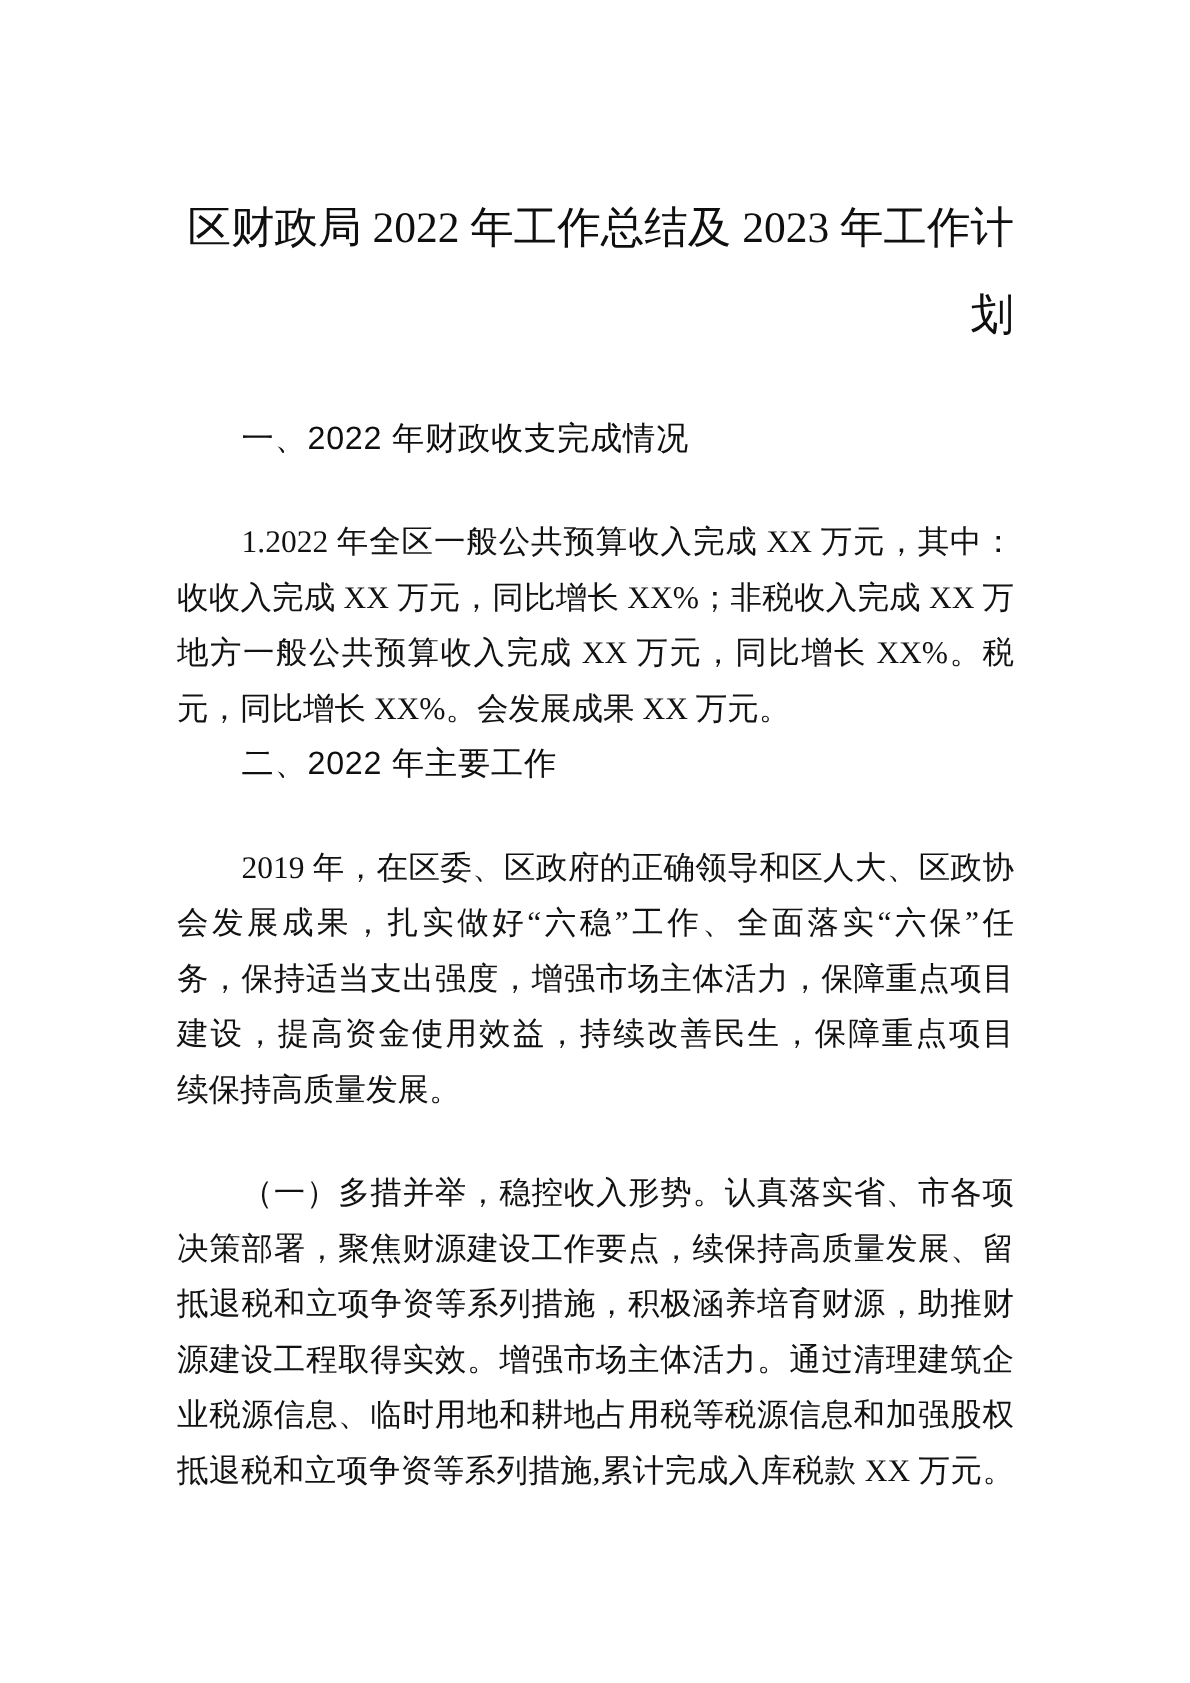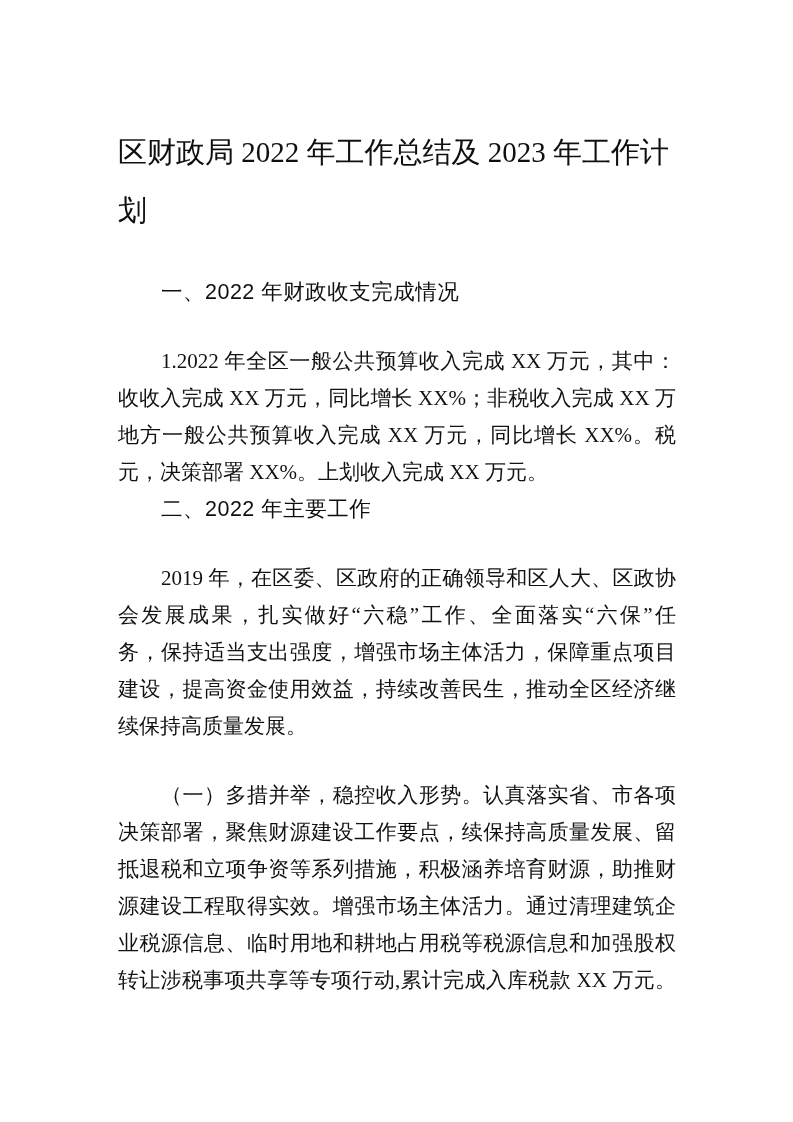--- a/index.html
+++ b/index.html
@@ -17,21 +17,21 @@
     box-sizing: border-box;
     padding: 123px 117px 0 118px;
     overflow: hidden;
     font-family: "Liberation Serif", "DejaVu Serif", serif;
   }
   .doc-title {
     margin: 0;
     font-size: 29px;
     line-height: 58px;
     font-weight: 400;
-    text-align: left;
+    text-align: right;
     font-family: "Liberation Serif", "DejaVu Serif", serif;
     color: #0f0f0f;
   }
   .title-line { display: block; }
   .sec-heading {
     margin: 35px 0 0 0;
     font-size: 21.5px;
     line-height: 37px;
     font-weight: 400;
     font-family: "Liberation Sans", "DejaVu Sans", sans-serif;
@@ -62,36 +62,36 @@
     <span class="title-line">区财政局 2022 年工作总结及 2023 年工作计</span>
     <span class="title-line">划</span>
   </h1>
 
   <h2 class="sec-heading">一、2022 年财政收支完成情况</h2>
 
   <p class="para">
     <span class="line indent">1.2022 年全区一般公共预算收入完成 XX 万元，其中：</span>
     <span class="line">收收入完成 XX 万元，同比增长 XX%；非税收入完成 XX 万</span>
     <span class="line">地方一般公共预算收入完成 XX 万元，同比增长 XX%。税</span>
-    <span class="line lastline">元，决策部署 XX%。上划收入完成 XX 万元。</span>
+    <span class="line lastline">元，同比增长 XX%。会发展成果 XX 万元。</span>
   </p>
 
 
   <h2 class="sec-heading" style="margin-top:0;">二、2022 年主要工作</h2>
 
   <p class="para">
     <span class="line indent">2019 年，在区委、区政府的正确领导和区人大、区政协</span>
     <span class="line">会发展成果，扎实做好“六稳”工作、全面落实“六保”任</span>
     <span class="line">务，保持适当支出强度，增强市场主体活力，保障重点项目</span>
-    <span class="line">建设，提高资金使用效益，持续改善民生，推动全区经济继</span>
+    <span class="line">建设，提高资金使用效益，持续改善民生，保障重点项目</span>
     <span class="line lastline">续保持高质量发展。</span>
   </p>
 
   <p class="para">
     <span class="line indent">（一）多措并举，稳控收入形势。认真落实省、市各项</span>
     <span class="line">决策部署，聚焦财源建设工作要点，续保持高质量发展、留</span>
     <span class="line">抵退税和立项争资等系列措施，积极涵养培育财源，助推财</span>
     <span class="line">源建设工程取得实效。增强市场主体活力。通过清理建筑企</span>
     <span class="line">业税源信息、临时用地和耕地占用税等税源信息和加强股权</span>
-    <span class="line">转让涉税事项共享等专项行动,累计完成入库税款 XX 万元。</span>
+    <span class="line">抵退税和立项争资等系列措施,累计完成入库税款 XX 万元。</span>
   </p>
 
 </div>
 
 </body></html>

